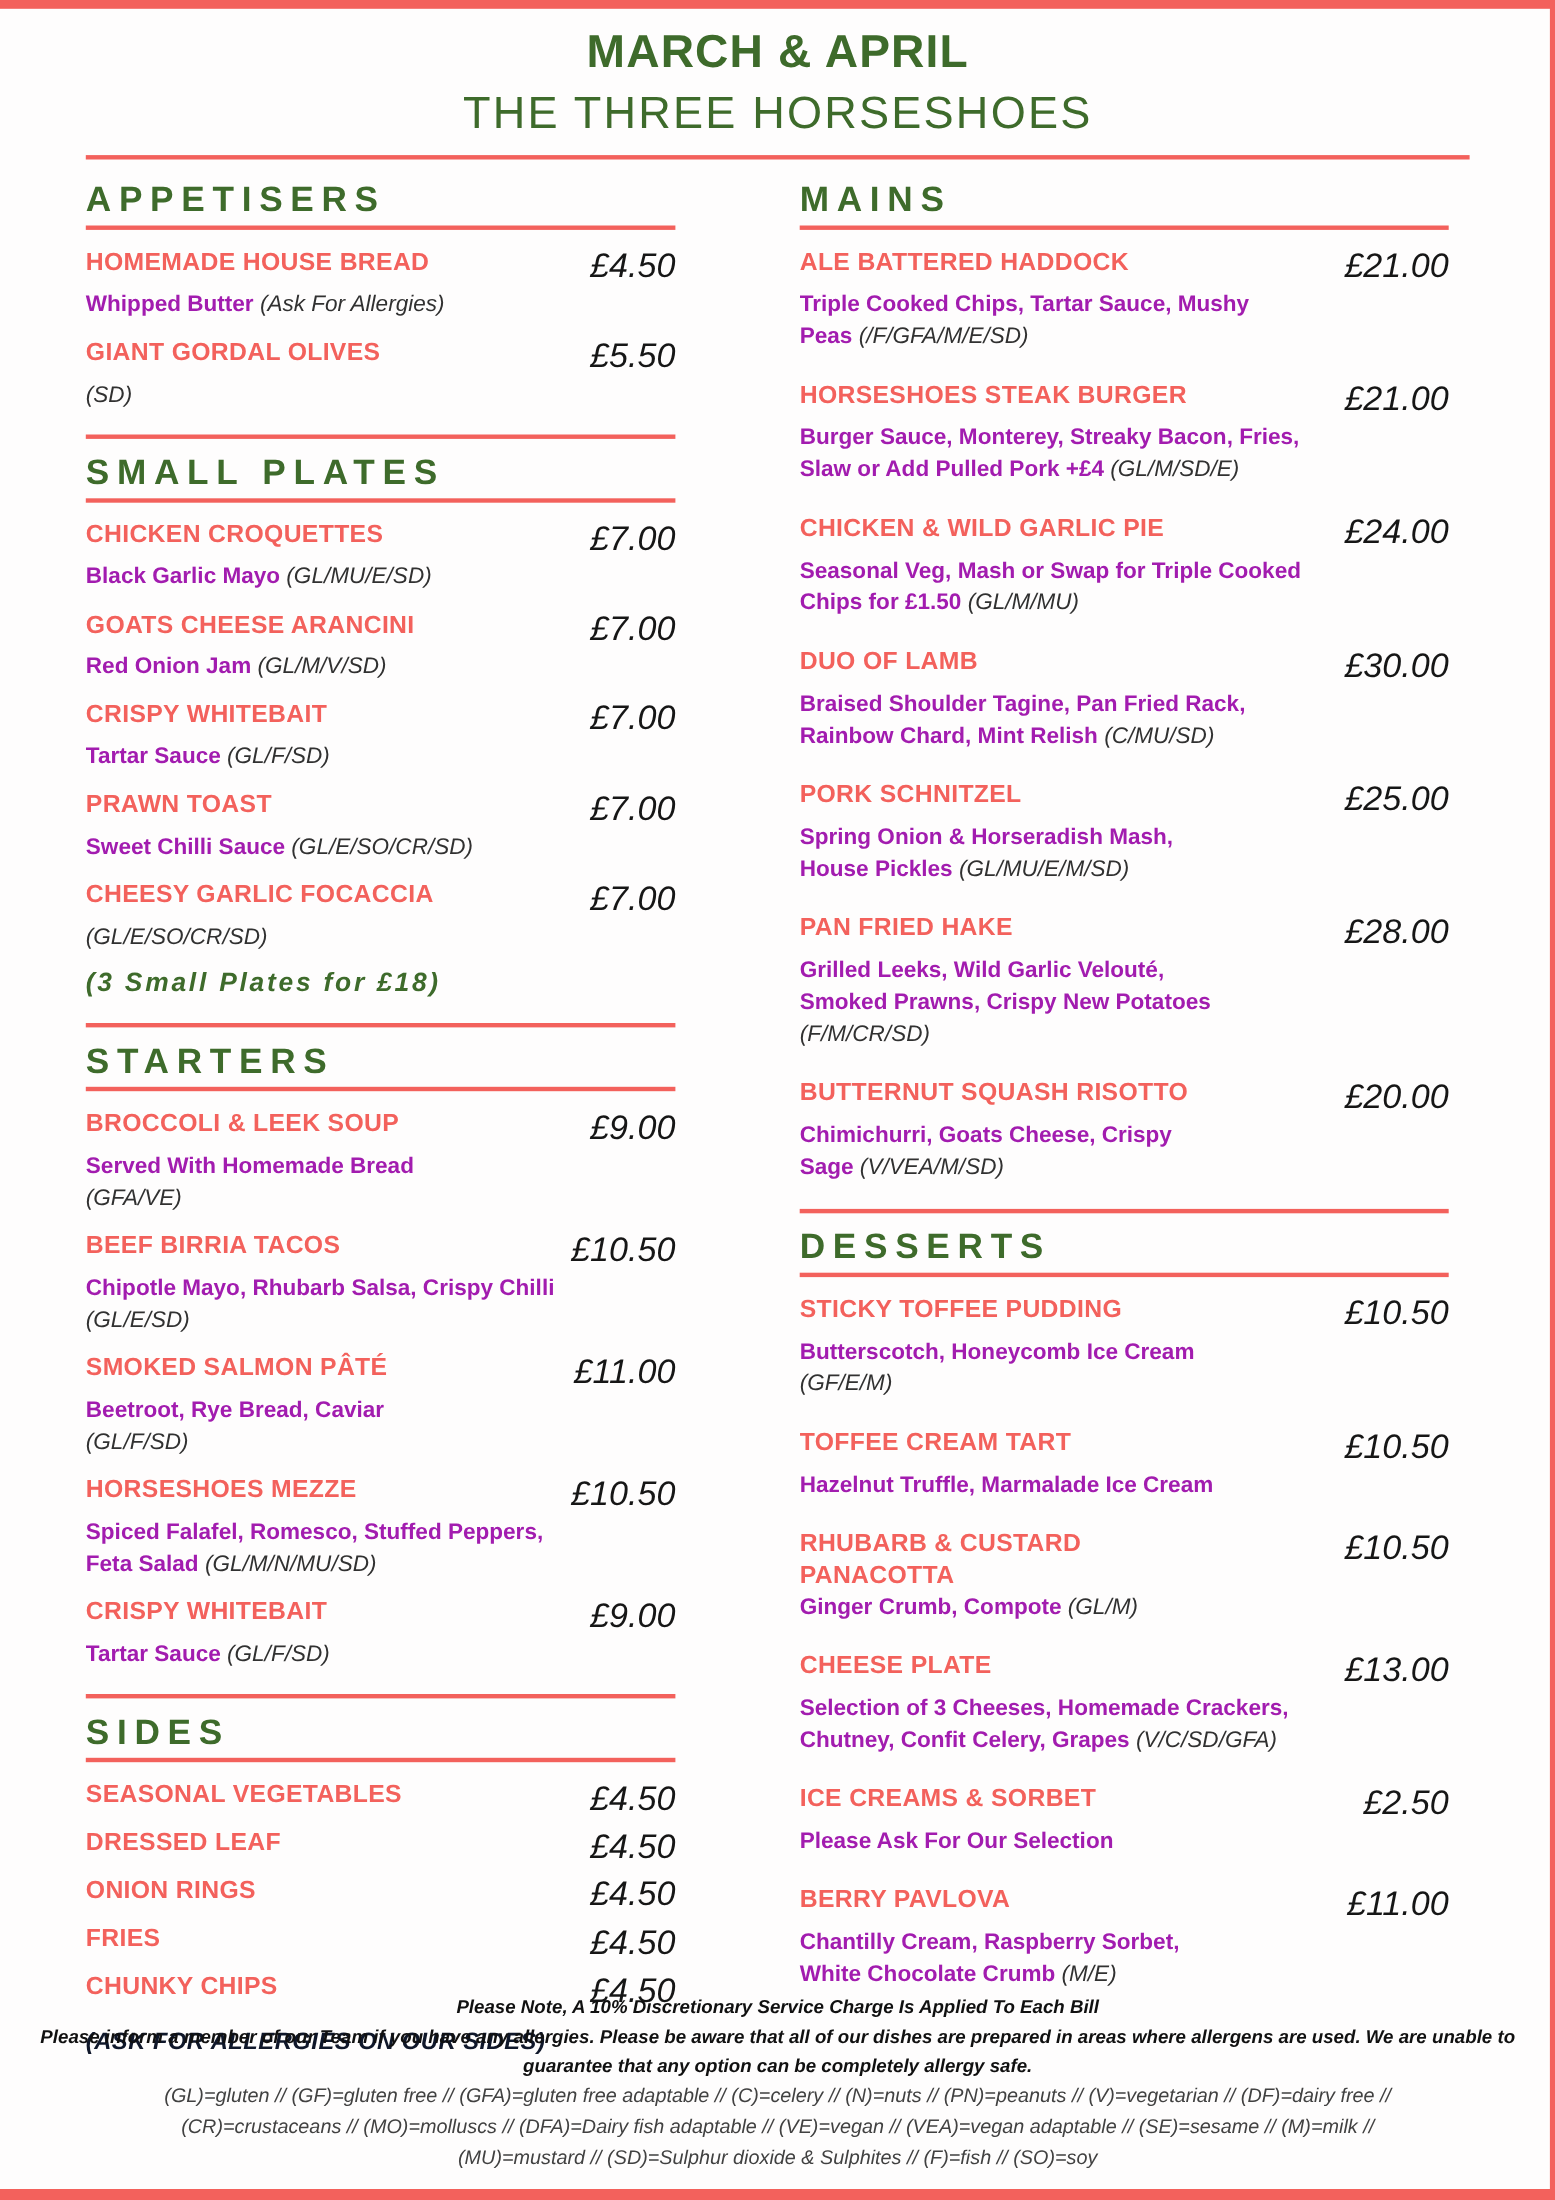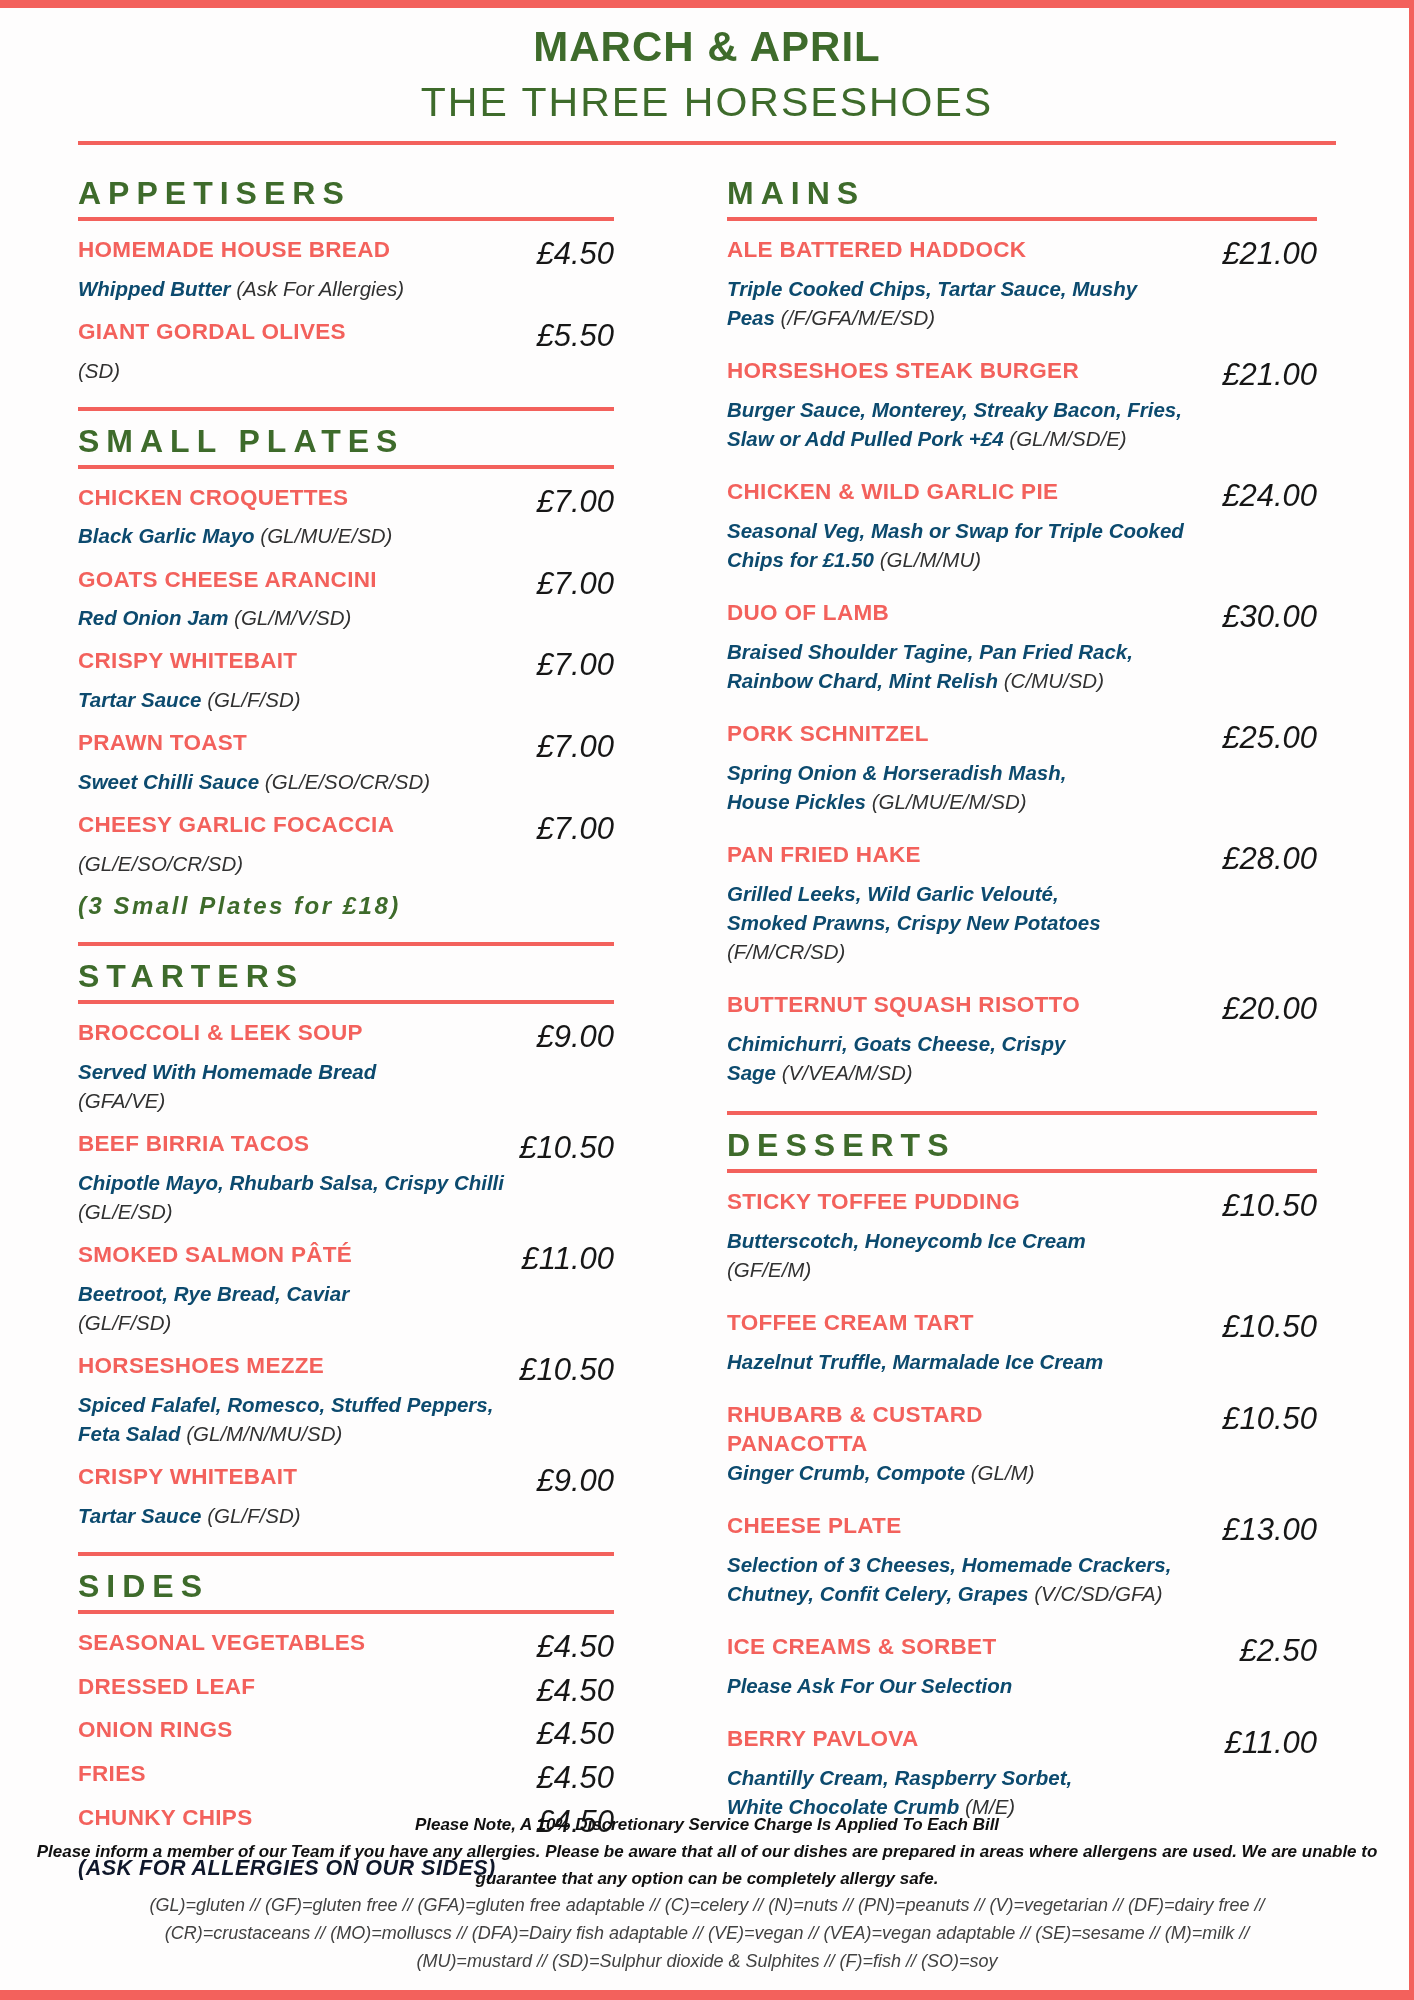--- a/index.html
+++ b/index.html
@@ -9,38 +9,38 @@
     font-family:"Liberation Sans","DejaVu Sans",sans-serif;
   }
   .accent{background:#f3615c;}
   .top-bar{position:absolute;top:0;left:0;width:100%;height:8px;}
   .bottom-bar{position:absolute;bottom:0;left:0;width:100%;height:10px;}
   .right-stripe{position:absolute;top:0;right:0;width:5px;height:100%;}
   .header{text-align:center;padding-top:26px;}
   .title{font-size:42px;font-weight:800;color:#3e6b2b;letter-spacing:1px;line-height:1;margin:0;}
   .subtitle{font-size:41px;font-weight:400;color:#3e6b2b;letter-spacing:2px;line-height:1;margin:14px 0 0;}
   .header-rule{height:4px;margin:18px 78px 0;}
-  .columns{display:flex;justify-content:space-between;padding:32px 97px 0 78px;}
+  .columns{display:flex;justify-content:space-between;padding:20px 97px 0 78px;}
   .col-left{width:536px;}
   .col-right{width:590px;}
   .menu-section{margin:0;}
   .section-rule{height:4px;}
   .rule-above{margin:22px 0 0;}
   .rule-below{margin:8px 0 14px;}
   .section-heading{font-size:32px;font-weight:800;color:#3e6b2b;letter-spacing:7px;line-height:1;margin:14px 0 0;}
   .first-section .section-heading{margin-top:0;}
   .item{margin-bottom:14px;}
   .col-right .item{margin-bottom:24px;}
   .item.no-desc{margin-bottom:5px;}
   .item-head{display:flex;align-items:flex-start;}
   .item-name{font-size:22.5px;font-weight:800;color:#f3615c;letter-spacing:.3px;line-height:1.3;padding-right:12px;}
   .col-right .item-name{max-width:378px;}
   .item-price{margin-left:auto;font-size:31px;font-style:italic;font-weight:400;color:#161616;line-height:1.25;white-space:nowrap;}
   .desc-line{font-size:20.5px;line-height:1.42;color:#1d1d1d;}
-  .desc-bold{font-weight:700;font-style:italic;color:#0c4a6e;text-align:center;}
+  .desc-bold{font-weight:700;color:#a21caf;text-align:center;}
   .desc-reg{font-weight:400;font-style:italic;color:#313131;}
   .section-note{margin:14px 0 8px;}
   .note-green{color:#3e6b2b;font-weight:700;font-style:italic;font-size:24px;letter-spacing:2.5px;}
   .note-dark{color:#0f172a;font-weight:700;font-style:italic;font-size:21.5px;letter-spacing:.5px;}
   .footer{position:absolute;left:0;right:0;bottom:24px;text-align:center;}
   .f-bold{font-style:italic;font-weight:700;font-size:17px;line-height:1.6;max-width:1345px;margin:0 auto;color:#101010;}
   .f-key{font-style:italic;font-weight:400;font-size:18px;line-height:1.55;color:#414141;max-width:1365px;margin:0 auto;}
 </style>
 </head>
 <body>

